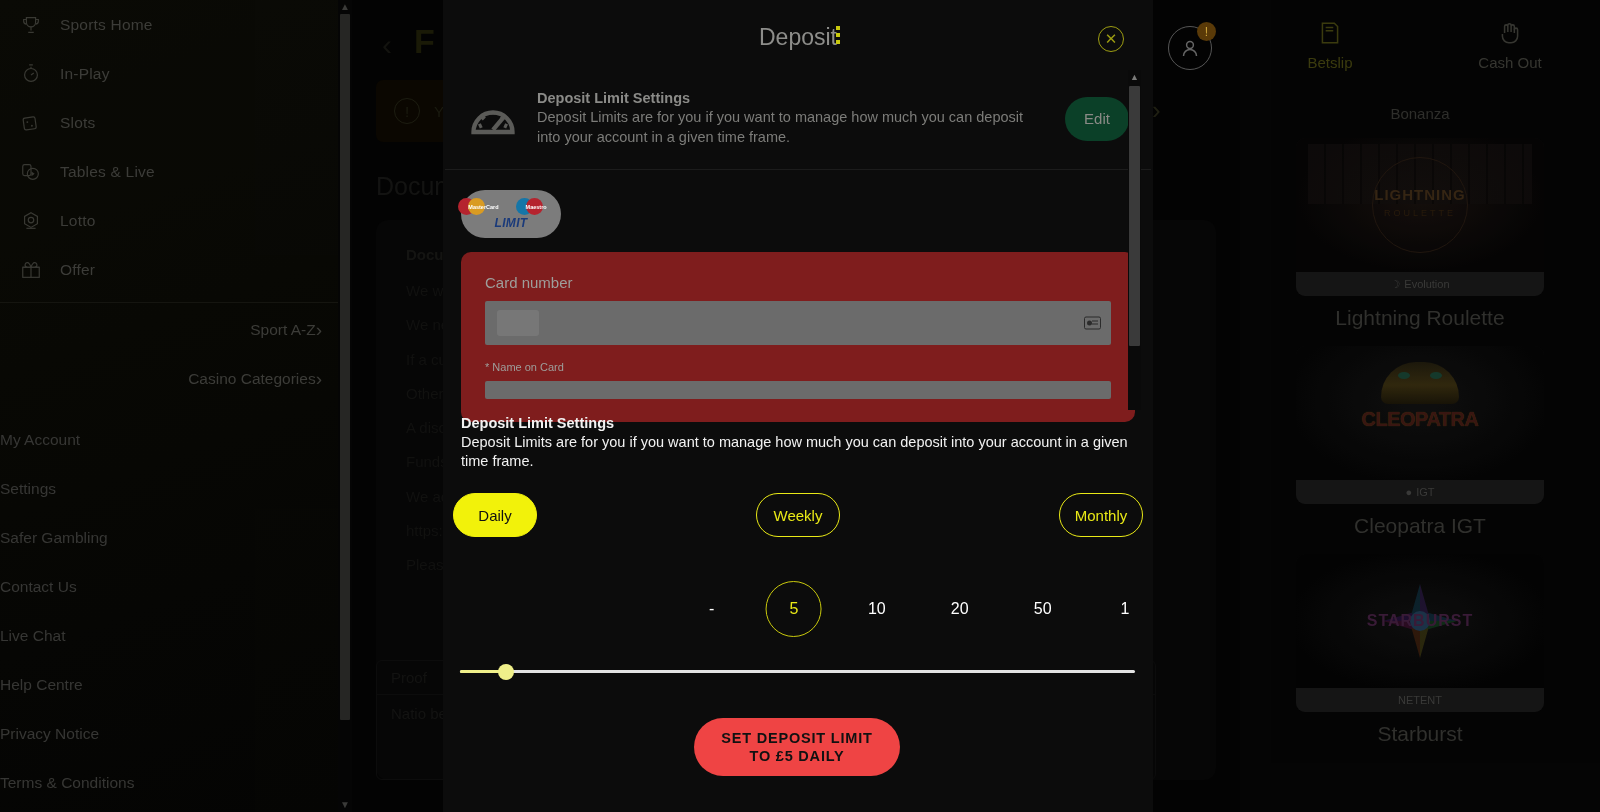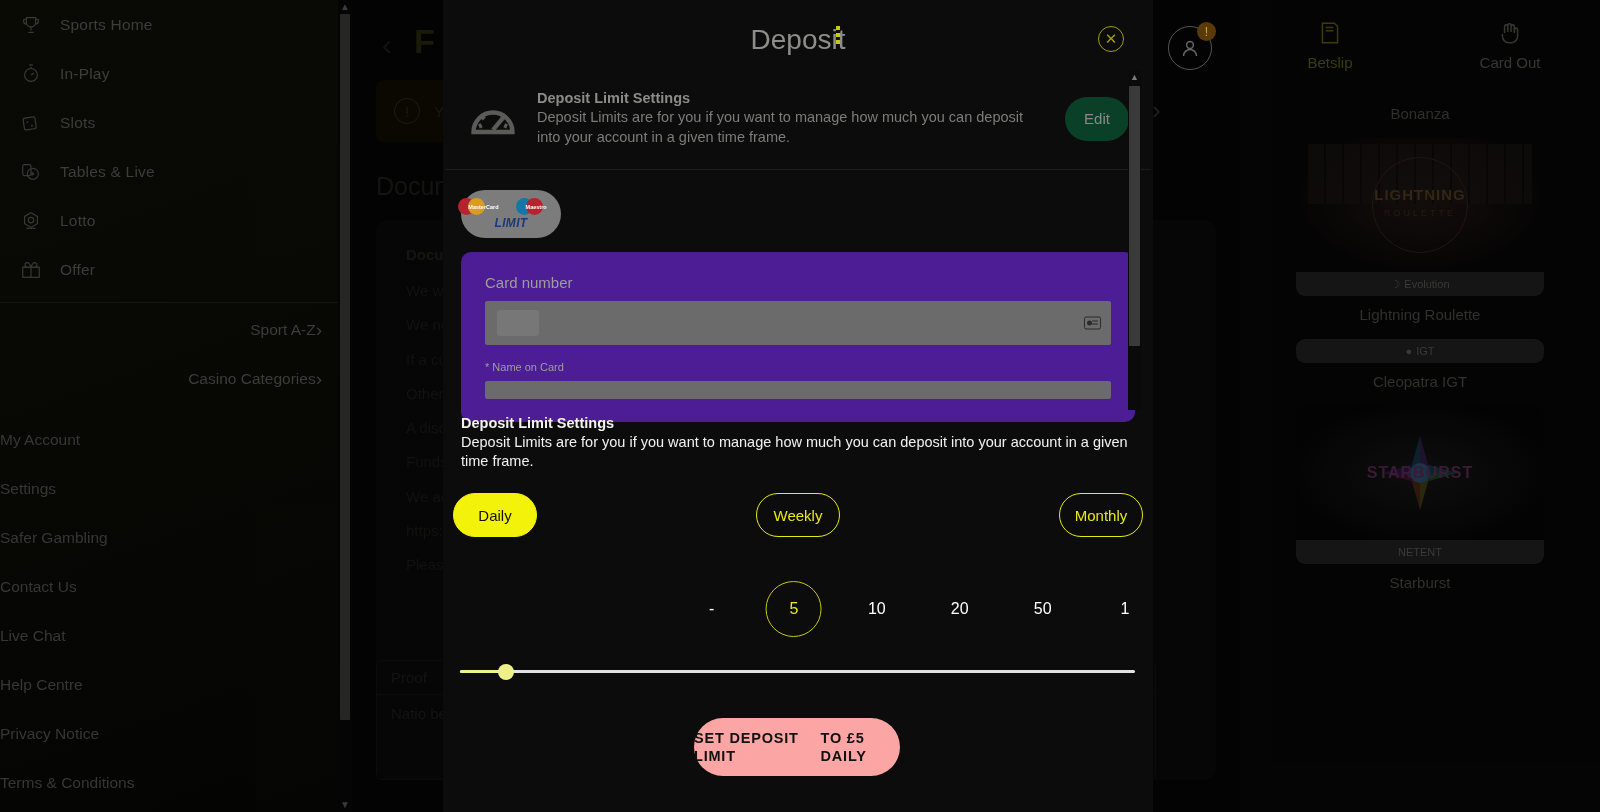--- a/index.html
+++ b/index.html
@@ -95,21 +95,21 @@
   .rail-featured { text-align: center; color: #3c3c38; font-size: 15px; margin-top: 34px; }
   .game-tile {
     width: 248px; margin: 16px auto 0 auto;
     border-radius: 9px; overflow: hidden; background: #0d0d0d;
   }
   .game-art { height: 134px; position: relative; overflow: hidden; }
   .game-provider {
     height: 24px; background: #1b1b1b; color: #4a4a48; font-size: 11px;
     display: flex; align-items: center; justify-content: center; gap: 4px;
   }
-  .game-name { text-align: center; color: #3e3e3a; font-size: 15px; margin-top: 10px; }
+  .game-name { text-align: center; color: #3e3e3a; font-size: 21px; margin-top: 10px; }
 
   
   .art-lr { background: radial-gradient(ellipse at 50% 45%, #1b1310 0%, #070606 70%); }
   .art-lr .lr-ring {
     position: absolute; left: 50%; top: 50%; transform: translate(-50%,-50%);
     width: 96px; height: 96px; border: 1px solid #2a1d13; border-radius: 50%;
   }
   .art-lr .lr-t1 { position: absolute; width: 100%; top: 48px; text-align: center;
     color: #453019; font-size: 15px; font-weight: 700; letter-spacing: 1px; }
   .art-lr .lr-t2 { position: absolute; width: 100%; top: 70px; text-align: center;
@@ -161,21 +161,21 @@
   }
 
   
   #modal {
     position: absolute; left: 443px; top: 0; width: 710px; height: 812px;
     background: #0c0c0c;
   }
   #modal-header { position: relative; height: 76px; }
   #modal-title {
     position: absolute; left: 0; right: 0; top: 24px; text-align: center;
-    color: #8d8d8a; font-size: 28px;
+    color: #8d8d8a; font-size: 23px;
   }
   #modal-kebab {
     position: absolute; left: 50%; margin-left: 38px; top: 26px;
     display: flex; flex-direction: column; gap: 3px;
   }
   #modal-kebab i { width: 4px; height: 4px; background: #c9c90d; display: block; }
   #modal-close {
     position: absolute; right: 29px; top: 26px; width: 26px; height: 26px;
     border: 1.4px solid #9d9d12; border-radius: 50%;
     color: #9d9d12; font-size: 15px; line-height: 23px; text-align: center;
@@ -207,21 +207,21 @@
   .brand-row { display: flex; align-items: center; }
   .mc { display: flex; align-items: center; }
   .mc .d { width: 17px; height: 17px; border-radius: 50%; }
   .mc .d.red { background: #b5232e; }
   .mc .d.orange { background: #d99b22; margin-left: -7px; }
   .mc .d.blue { background: #1576a8; }
   .brand-txt { font-size: 5.5px; color: #fff; font-weight: 700; position: relative; left: -17px; }
   .visa { color: #1a3a7a; font-size: 12px; font-weight: 800; font-style: italic; letter-spacing: .3px; }
 
   #card-form {
-    margin: 14px 18px 0 18px; background: #4c1d95; border-radius: 10px;
+    margin: 14px 18px 0 18px; background: #7f1d1d; border-radius: 10px;
     height: 170px; padding: 22px 24px; overflow: hidden;
   }
   #card-form .lbl { color: #9e9e9b; font-size: 15px; margin-bottom: 10px; }
   #card-form .field {
     position: relative; height: 44px; background: #6b6b6b; border-radius: 2px;
     display: flex; align-items: center; padding: 0 12px;
   }
   #card-form .field .ghost { width: 42px; height: 26px; background: #777; border-radius: 3px; }
   #card-form .field .card-ic {
     position: absolute; right: 10px; top: 50%; transform: translateY(-50%);
@@ -274,23 +274,23 @@
   #slider { position: absolute; left: 460px; top: 668px; width: 675px; height: 7px; }
   #slider .track { position: absolute; left: 0; top: 2px; width: 100%; height: 3px;
     background: #e3e3e3; border-radius: 2px; }
   #slider .fill { position: absolute; left: 0; top: 2px; height: 3px;
     background: #f0f08a; border-radius: 2px; }
   #slider .thumb { position: absolute; top: -4px; width: 16px; height: 16px;
     margin-left: -8px; border-radius: 50%; background: #f0f08a; }
 
   #set-limit-btn {
     position: absolute; left: 694px; top: 718px; width: 206px; height: 58px;
-    border-radius: 29px; background: #fca5a5; color: #111;
+    border-radius: 29px; background: #ef4444; color: #111;
     font-size: 14.5px; font-weight: bold; letter-spacing: .8px; line-height: 1.25;
-    display: flex; flex-direction: row; align-items: center; justify-content: center;
+    display: flex; flex-direction: column; align-items: center; justify-content: center;
   }
 </style>
 </head>
 <body>
 
 <div id="root">
 
   <div id="left-sidebar">
 
     <div class="nav-item">
@@ -435,41 +435,47 @@
         </div>
         <div class="ra-lbl">Betslip</div>
       </div>
       <div class="rail-action cashout">
         <div class="ra-ic">
           <svg viewBox="0 0 24 24">
               <path d="M7 12V6a1.5 1.5 0 0 1 3 0v5M10 11V5a1.5 1.5 0 0 1 3 0v6M13 11V6a1.5 1.5 0 0 1 3 0v6"></path>
               <path d="M16 9a1.5 1.5 0 0 1 3 0v6a6 6 0 0 1-6 6h-2a6 6 0 0 1-6-6v-2"></path>
             </svg>
         </div>
-        <div class="ra-lbl">Card Out</div>
+        <div class="ra-lbl">Cash Out</div>
       </div>
     </div>
 
     <div class="rail-featured">Bonanza</div>
 
     <div class="game-tile">
       <div class="game-art art-lr">
         <div class="lr-grid"></div>
         <div class="lr-ring"></div>
         <div class="lr-t1">LIGHTNING</div>
         <div class="lr-t2">ROULETTE</div>
       </div>
       <div class="game-provider">
         <span>☽</span>
         <span>Evolution</span>
       </div>
     </div>
     <div class="game-name">Lightning Roulette</div>
 
     <div class="game-tile">
+      <div class="game-art art-cleo">
+        <div class="cl-head"></div>
+        <div class="cl-eye l"></div>
+        <div class="cl-eye r"></div>
+        <div class="cl-txt">CLEOPATRA</div>
+      </div>
       <div class="game-provider">
         <span>●</span>
         <span>IGT</span>
       </div>
     </div>
     <div class="game-name">Cleopatra IGT</div>
 
     <div class="game-tile">
       <div class="game-art art-star">
         <div class="sb-star"></div>

